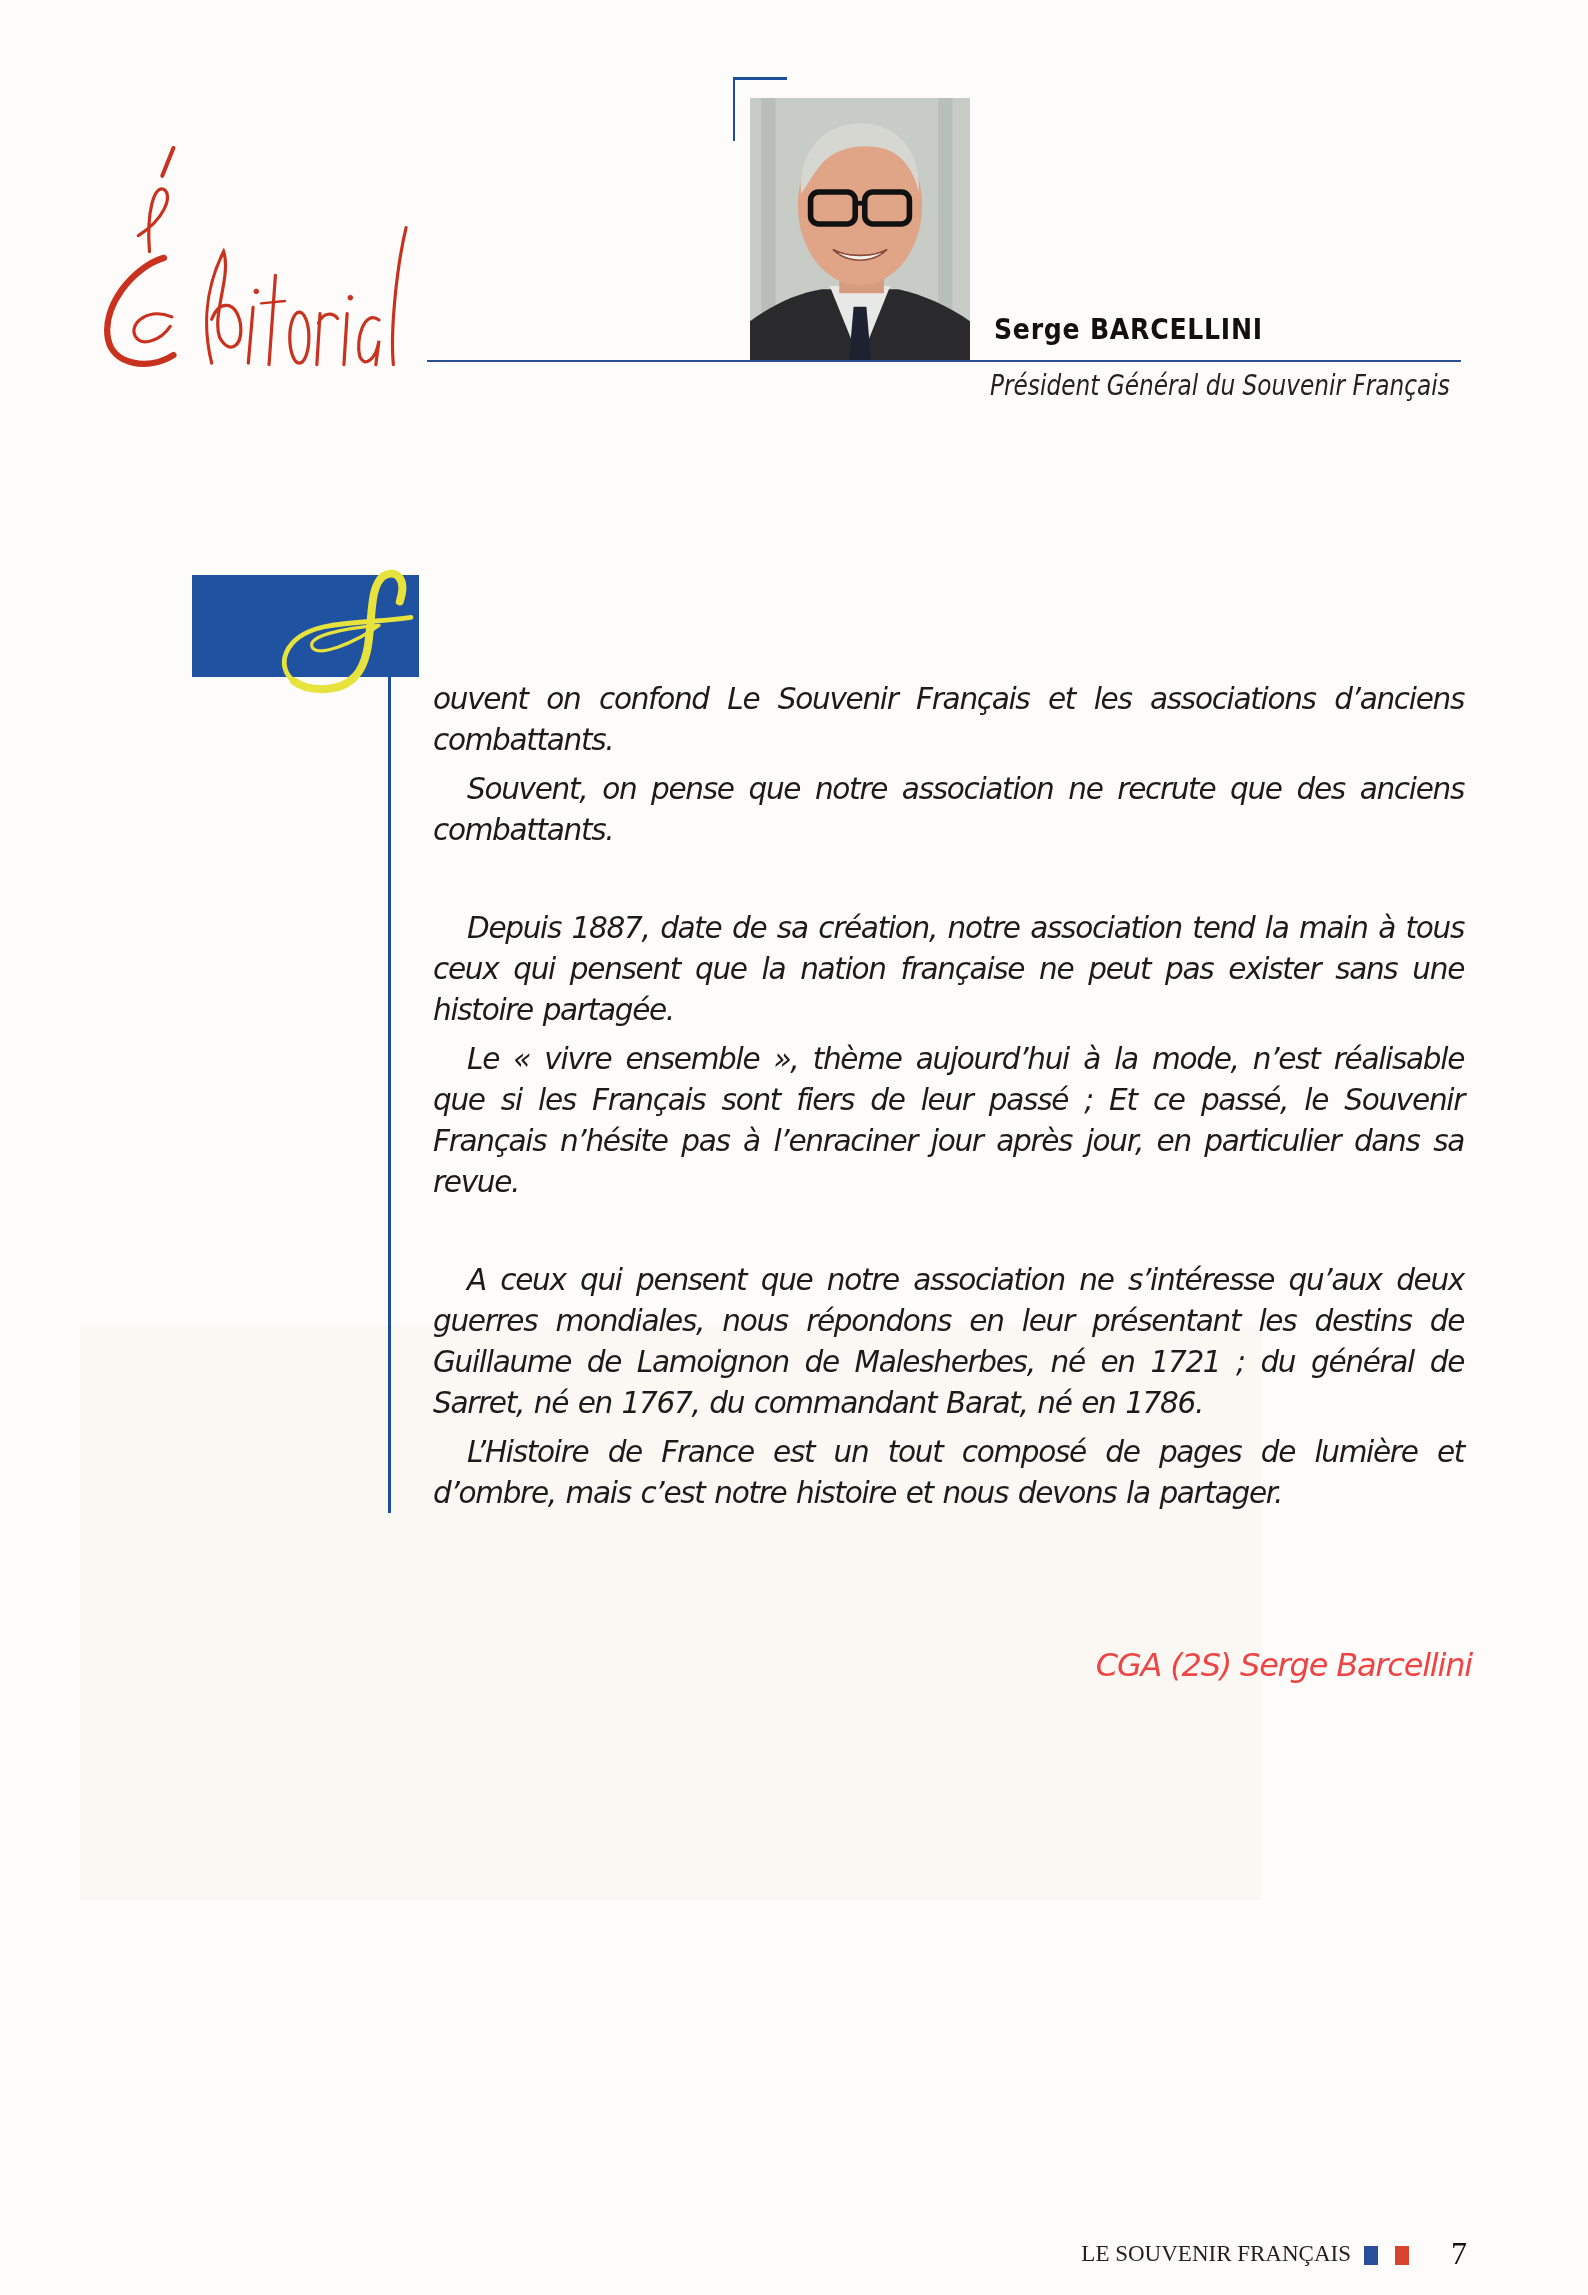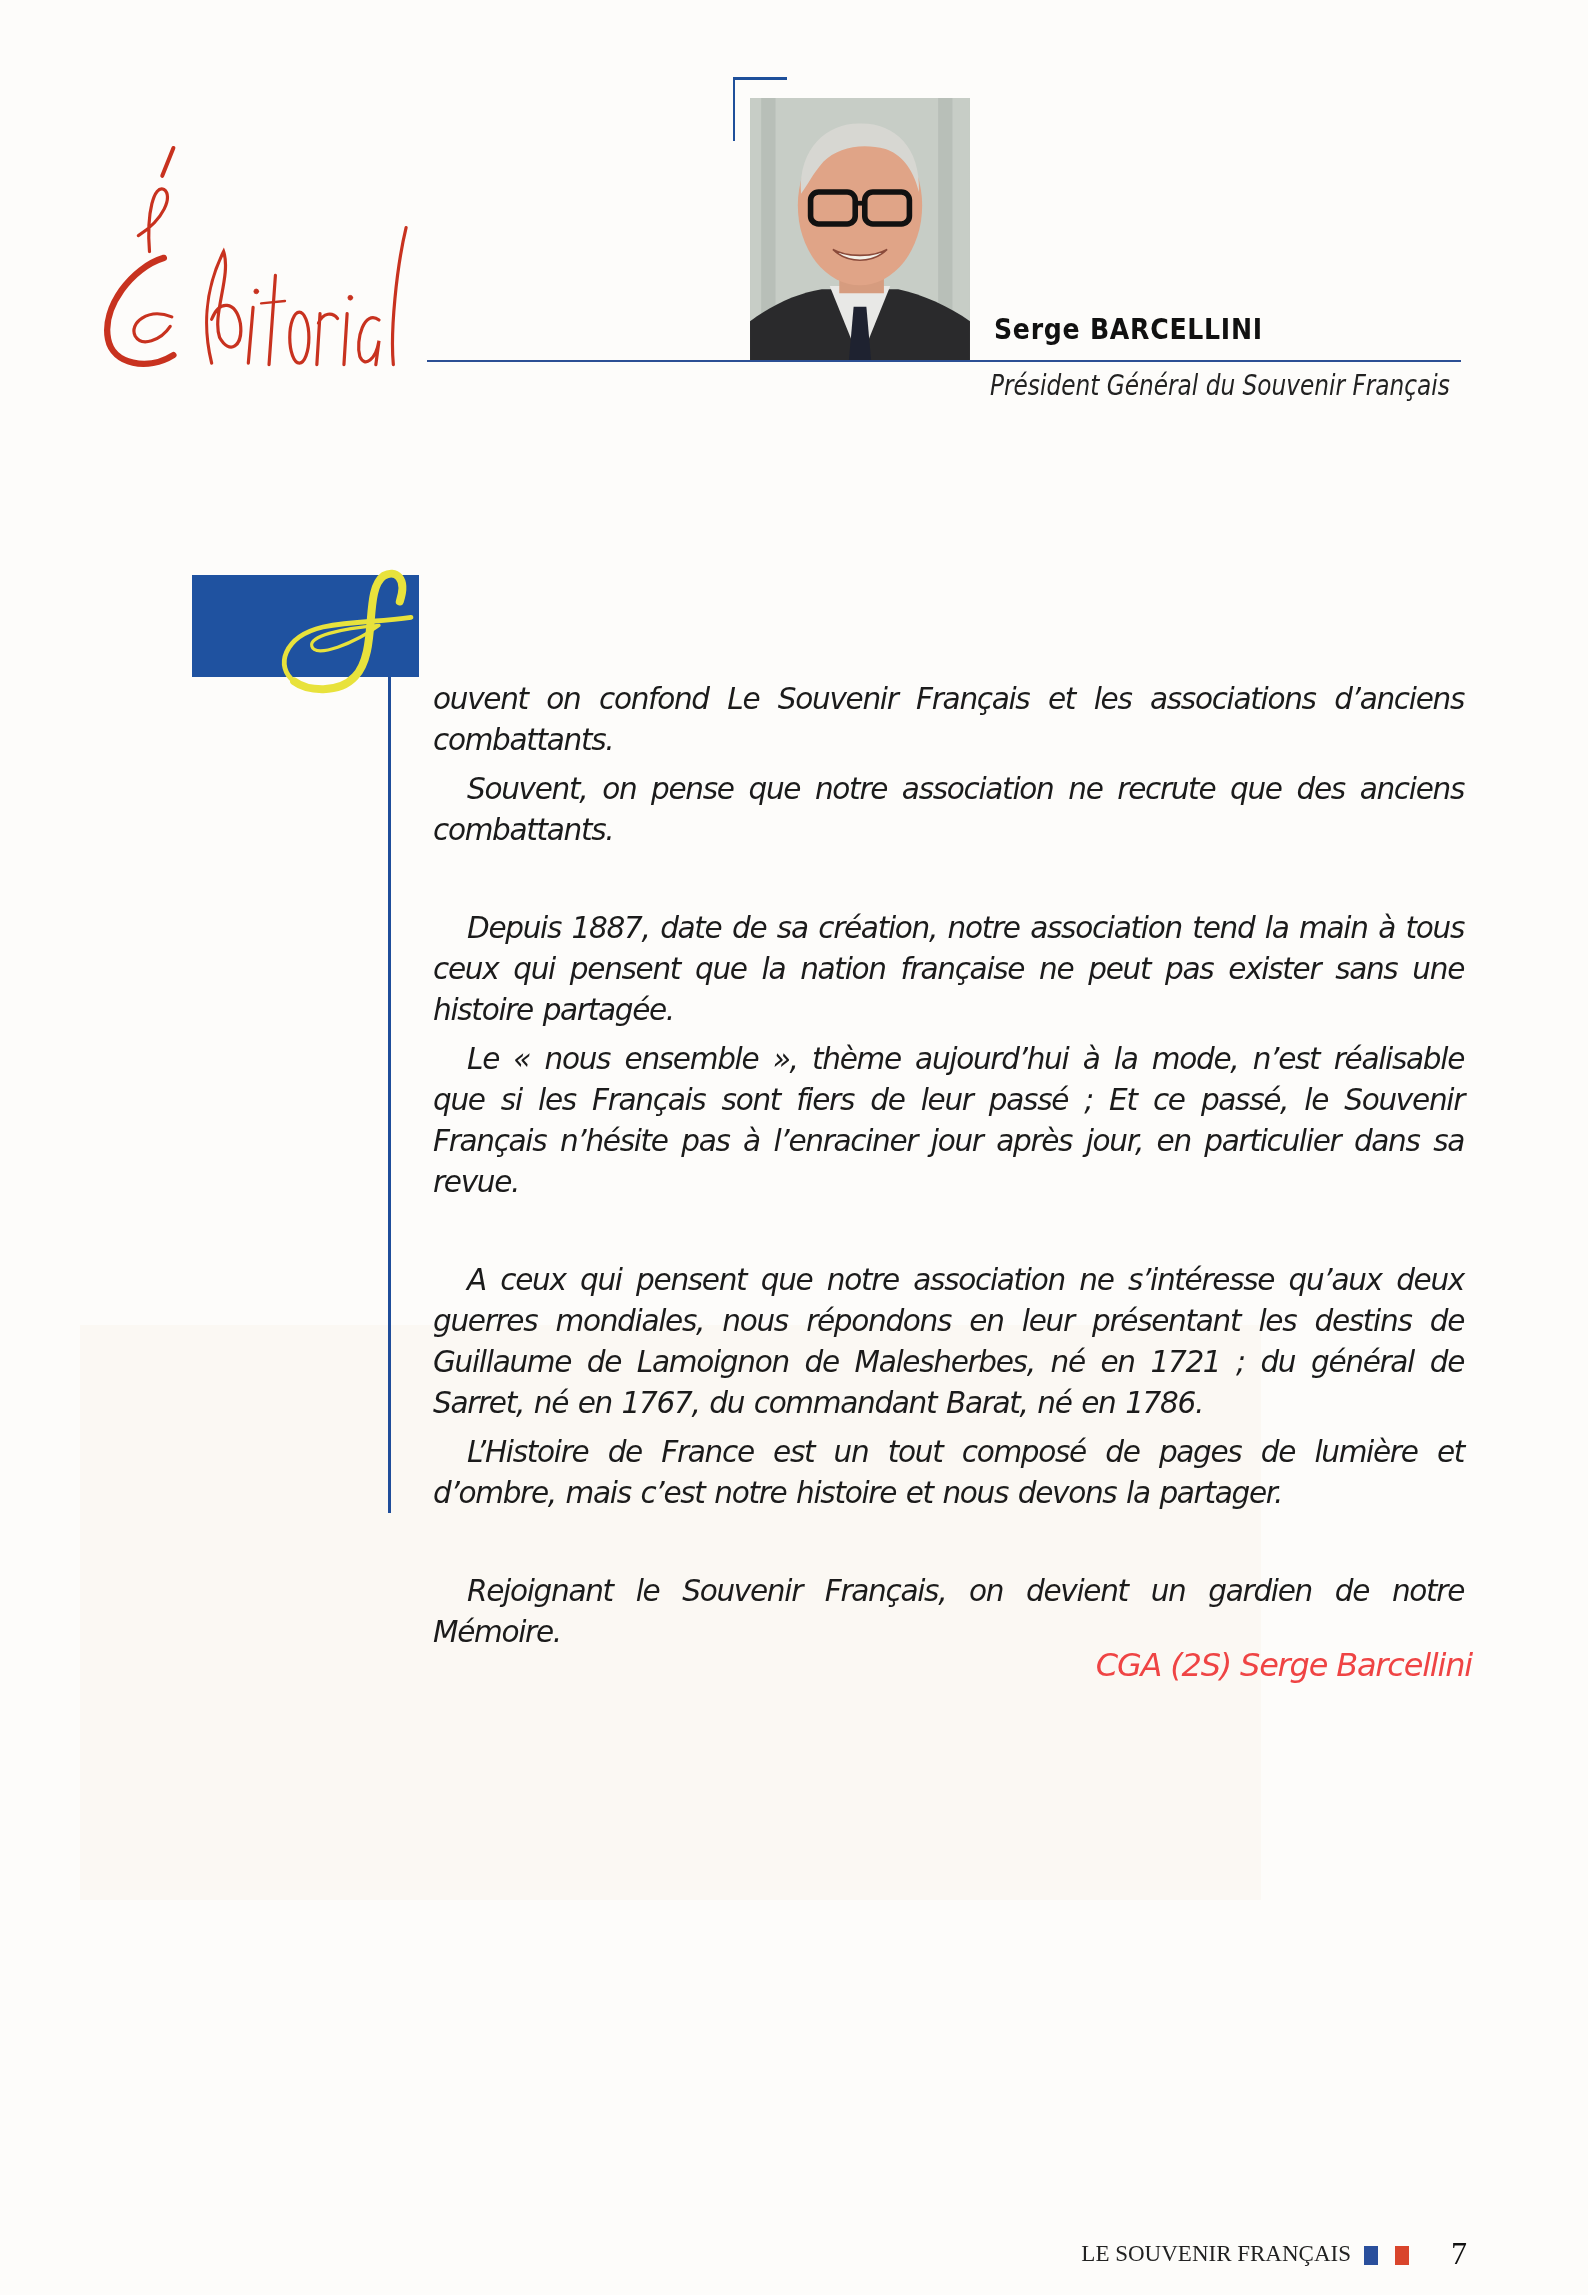--- a/index.html
+++ b/index.html
@@ -177,26 +177,25 @@
     </g>
   </svg>
 </div>
 <div class="margin-rule"></div>
 
 <div class="body">
   <p class="para first" style="text-indent:0; padding-top:24px;">ouvent on confond Le Souvenir Français et les associations d’anciens combattants.</p>
   <p class="para">Souvent, on pense que notre association ne recrute que des anciens combattants.</p>
   <div class="gap"></div>
   <p class="para">Depuis 1887, date de sa création, notre association tend la main à tous ceux qui pensent que la nation française ne peut pas exister sans une histoire partagée.</p>
-  <p class="para">Le « nous ensemble », thème aujourd’hui à la mode, n’est réalisable que si les Français sont fiers de leur passé ; Et ce passé, le Souvenir Français n’hésite pas à l’enraciner jour après jour, en particulier dans sa revue.</p>
+  <p class="para">Le « vivre ensemble », thème aujourd’hui à la mode, n’est réalisable que si les Français sont fiers de leur passé ; Et ce passé, le Souvenir Français n’hésite pas à l’enraciner jour après jour, en particulier dans sa revue.</p>
   <div class="gap"></div>
   <p class="para">A ceux qui pensent que notre association ne s’intéresse qu’aux deux guerres mondiales, nous répondons en leur présentant les destins de Guillaume de Lamoignon de Malesherbes, né en 1721 ; du général de Sarret, né en 1767, du commandant Barat, né en 1786.</p>
   <p class="para">L’Histoire de France est un tout composé de pages de lumière et d’ombre, mais c’est notre histoire et nous devons la partager.</p>
   <div class="gap"></div>
-  <p class="para">Rejoignant le Souvenir Français, on devient un gardien de notre Mémoire.</p>
 </div>
 
 <div class="signature">CGA (2S) Serge Barcellini</div>
 
 <div class="footer">
   <span class="footer-label">LE SOUVENIR FRANÇAIS</span>
   <span class="flag-blue"></span>
   <span class="flag-red"></span>
   <span class="page-number">7</span>
 </div>

